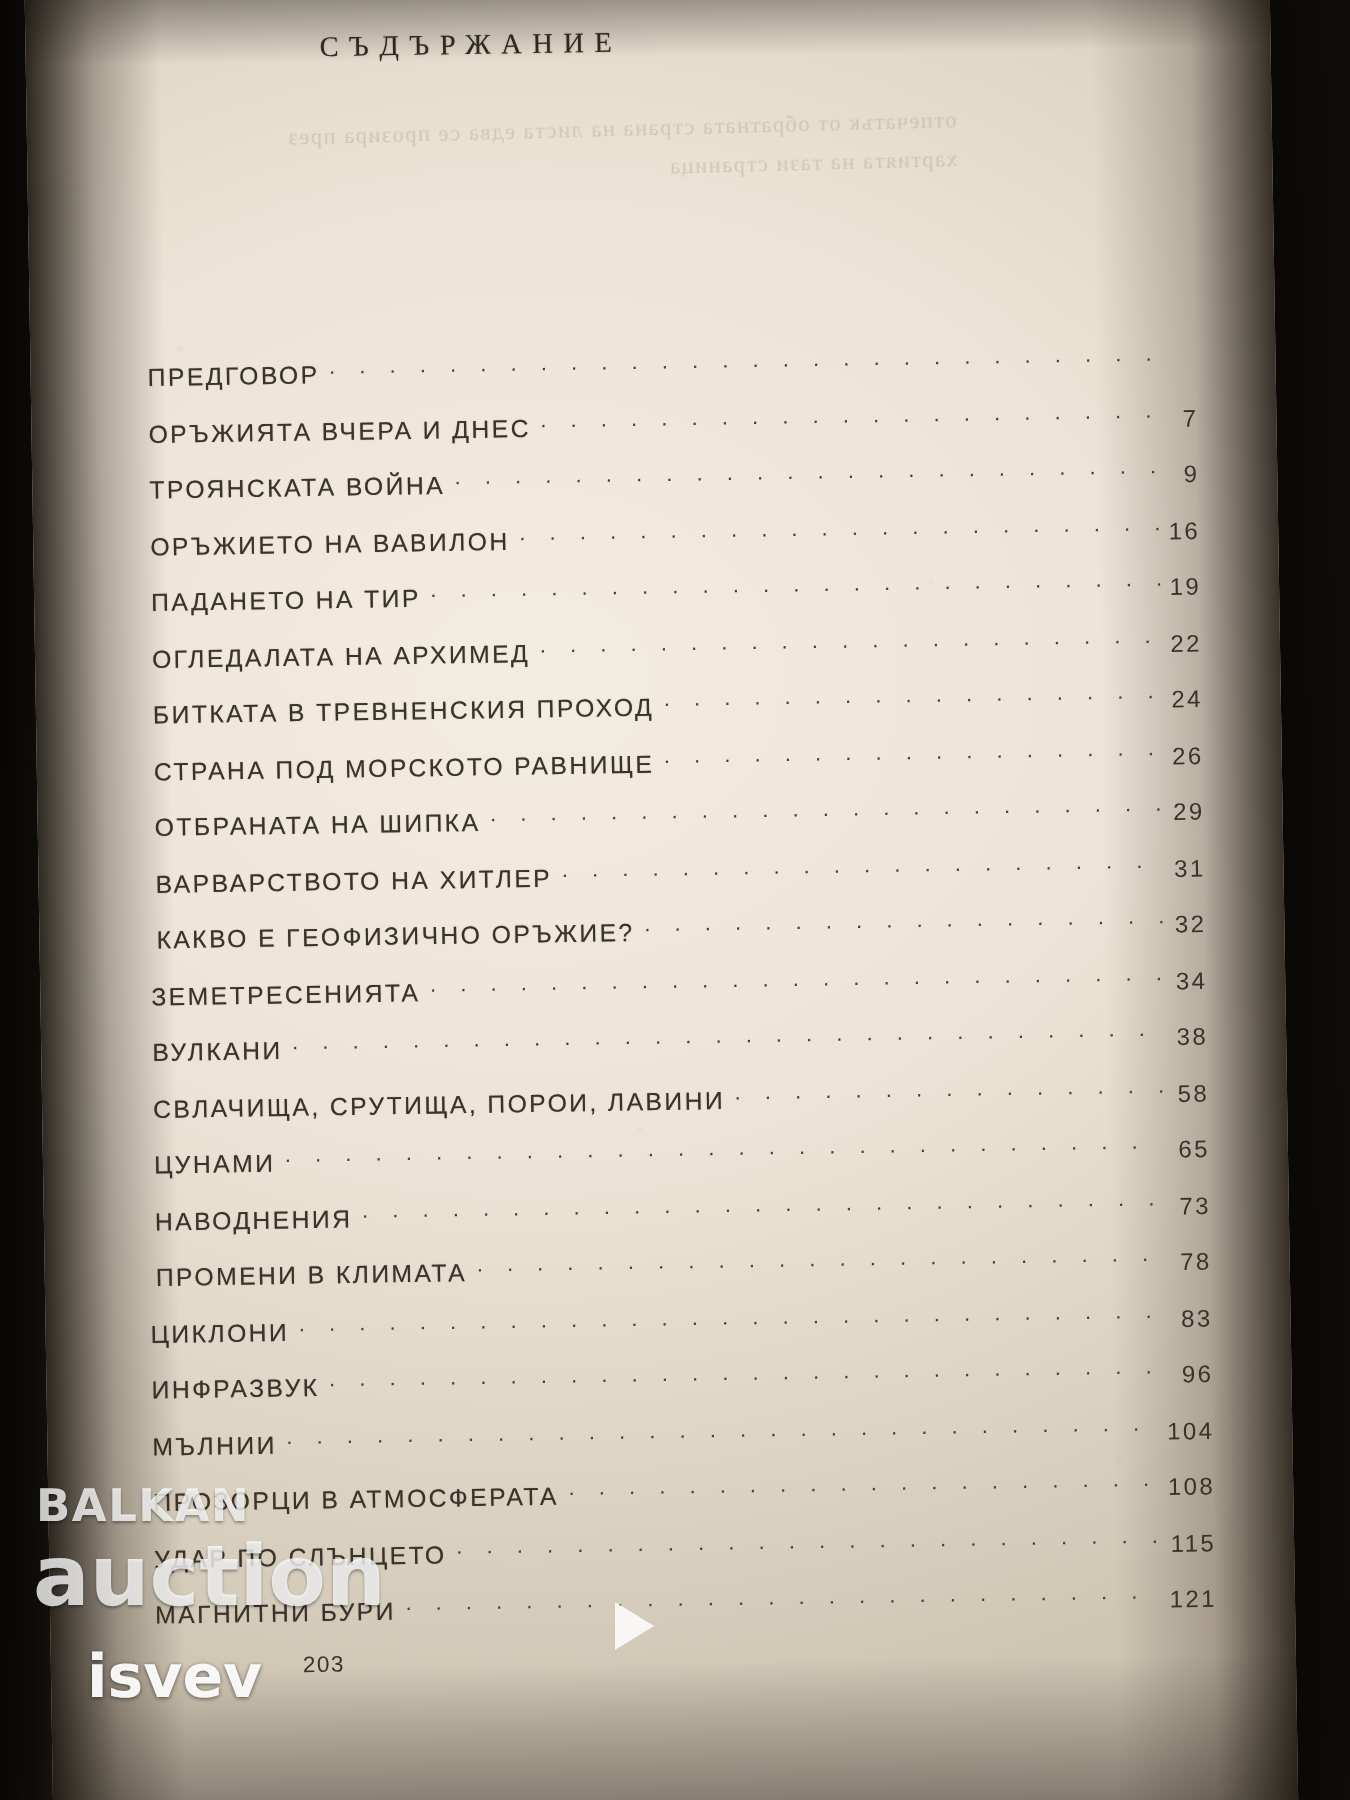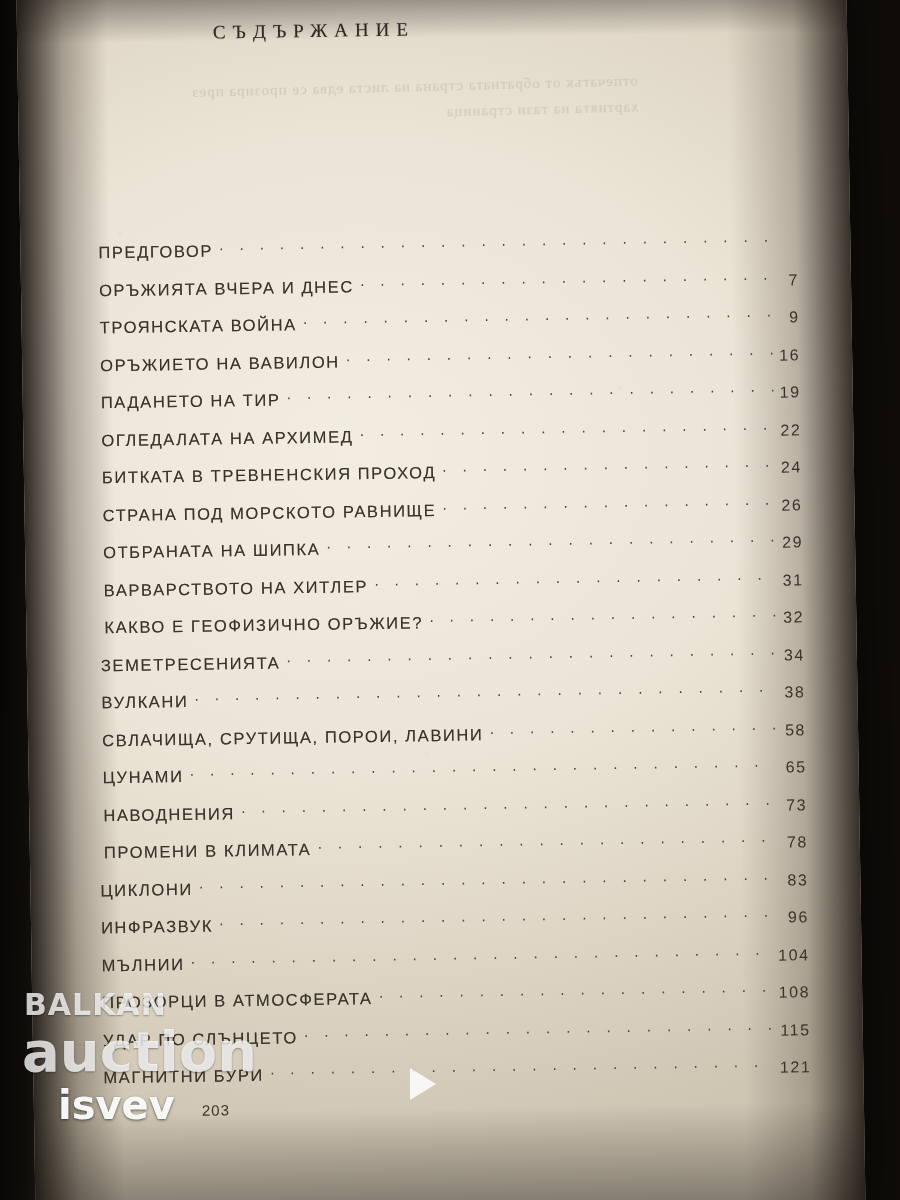--- a/index.html
+++ b/index.html
@@ -176,21 +176,21 @@
     font-size: 56px;
     font-weight: 700;
     letter-spacing: 0px;
     margin-top: 4px;
     margin-left: 4px;
   }
   .wm-line3 {
     font-size: 40px;
     font-weight: 600;
     color: rgba(255,255,255,0.95);
-    margin-top: 5px;
+    margin-top: 18px;
     margin-left: 40px;
     text-shadow: 0 1px 3px rgba(0,0,0,0.55);
   }
   .wm-play {
     position: absolute;
     left: 392px;
     top: 78px;
     width: 0; height: 0;
     border-left: 26px solid rgba(255,255,255,0.85);
     border-top: 16px solid transparent;

